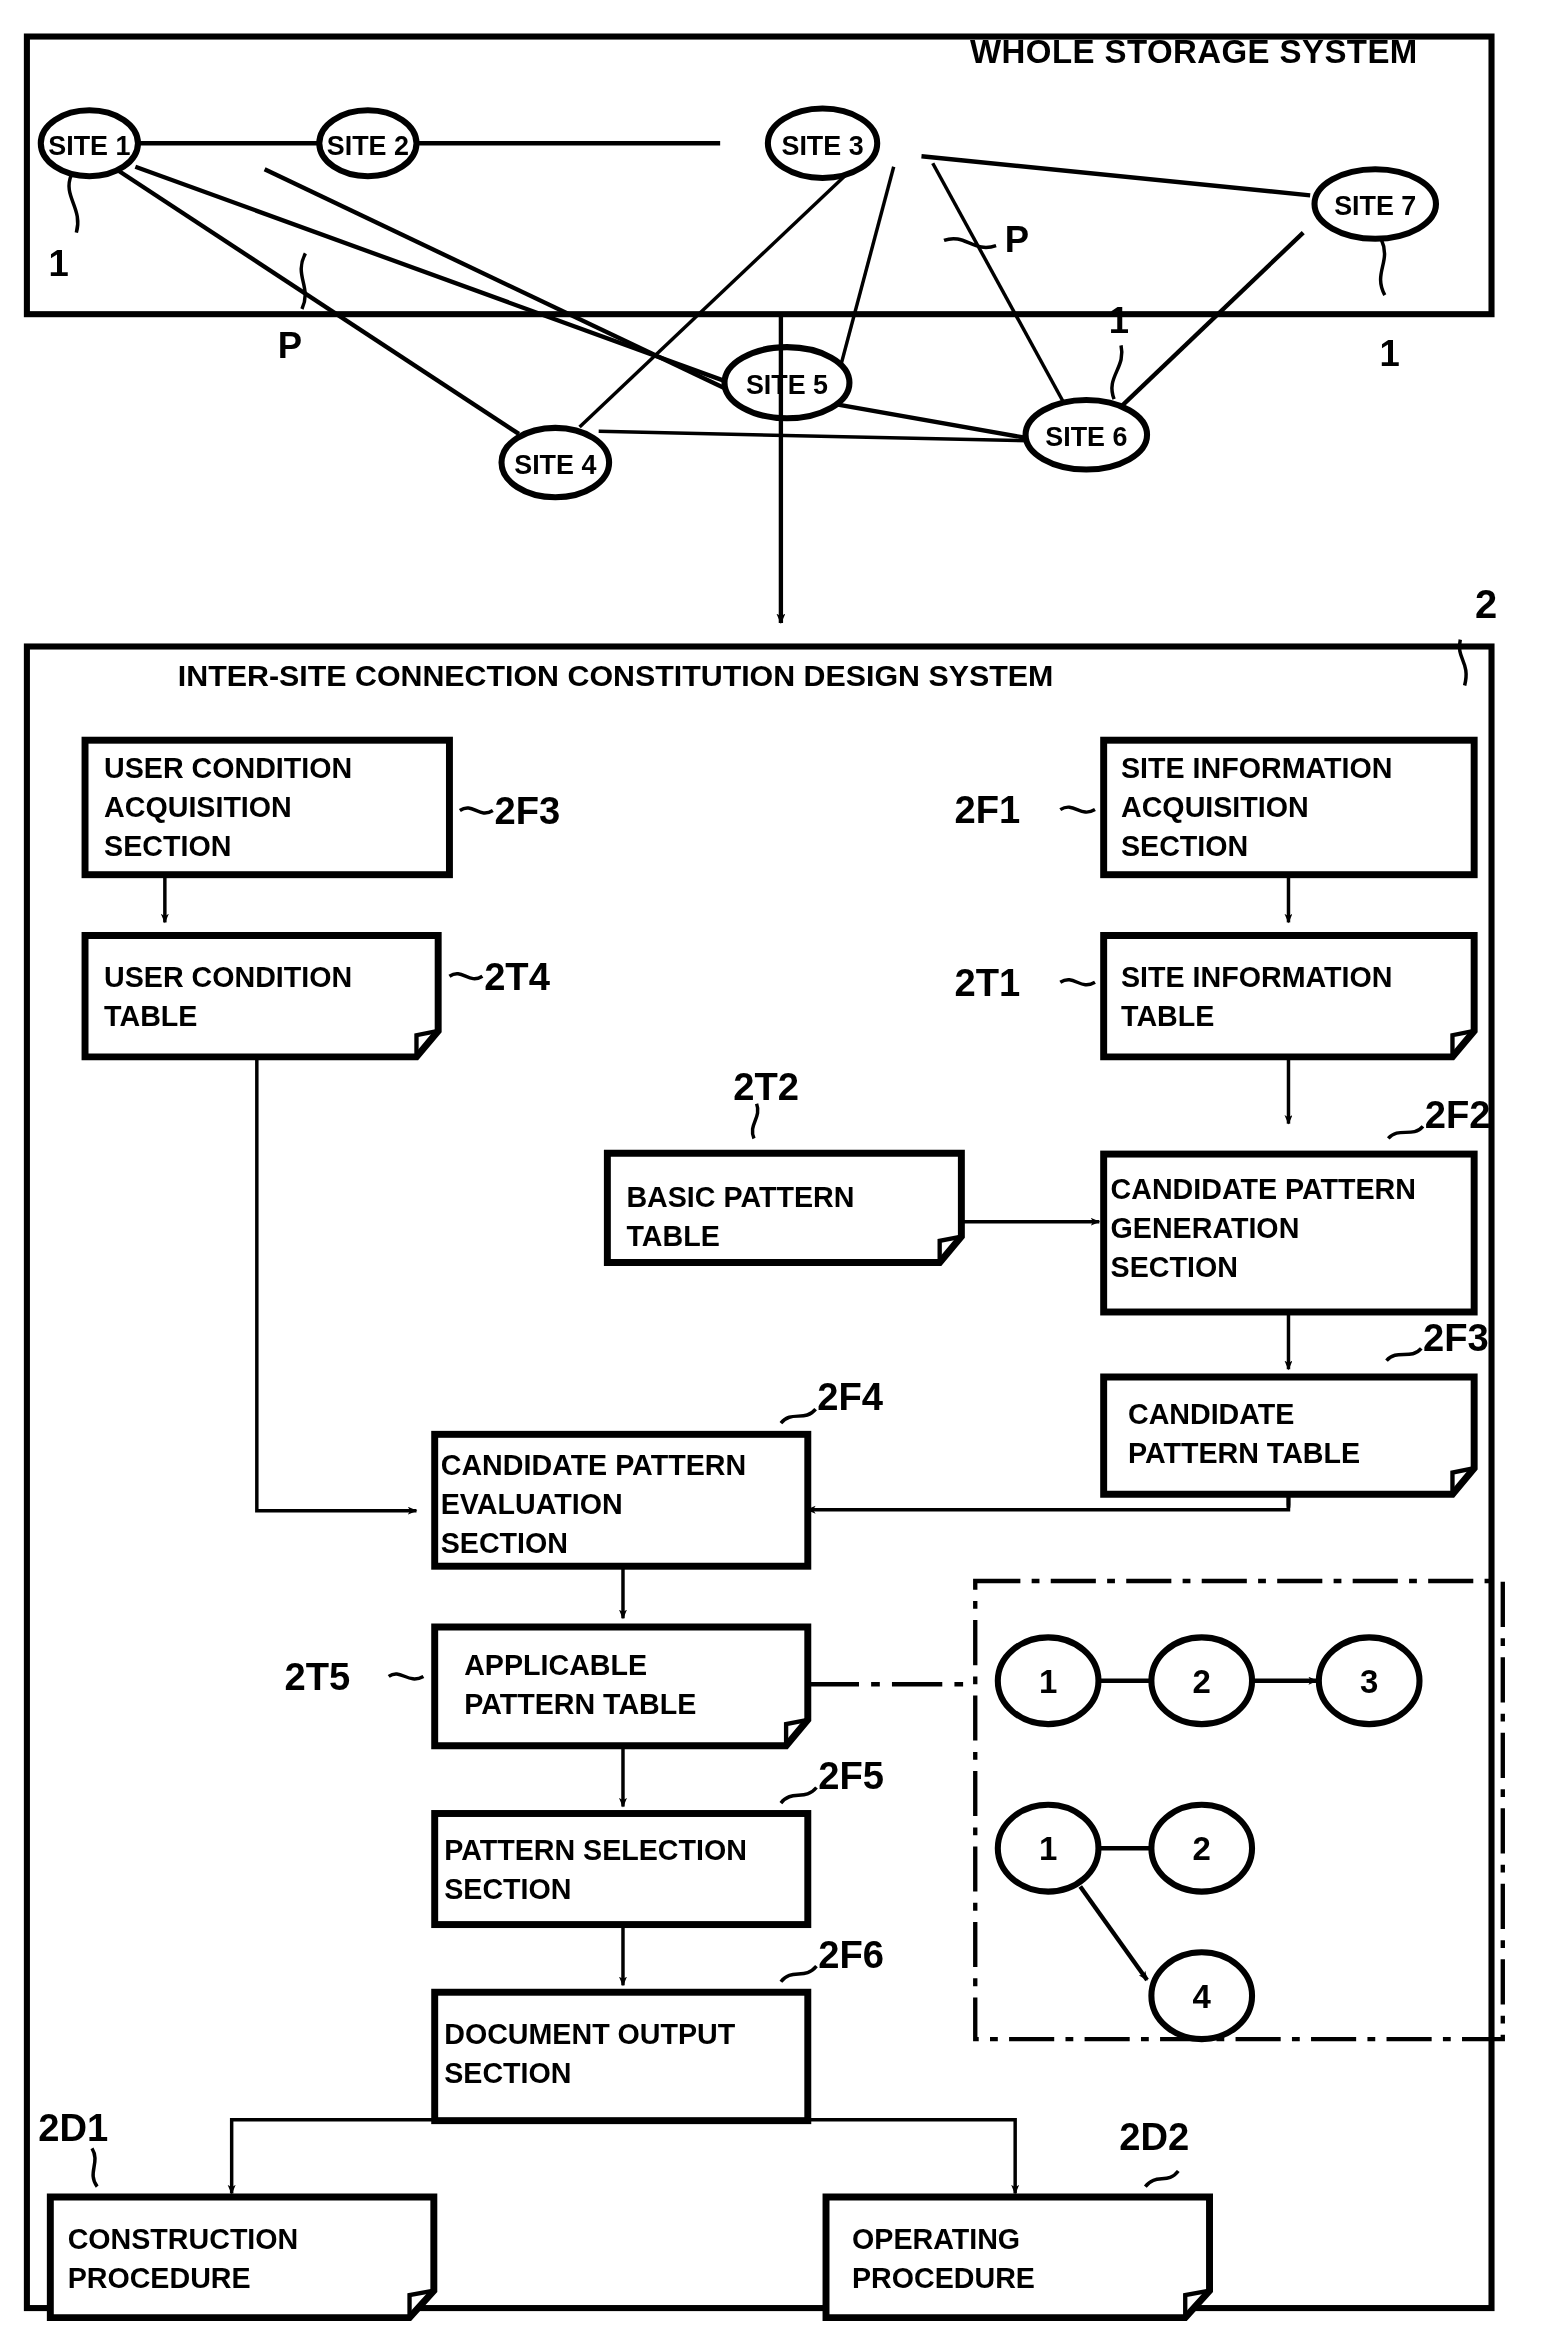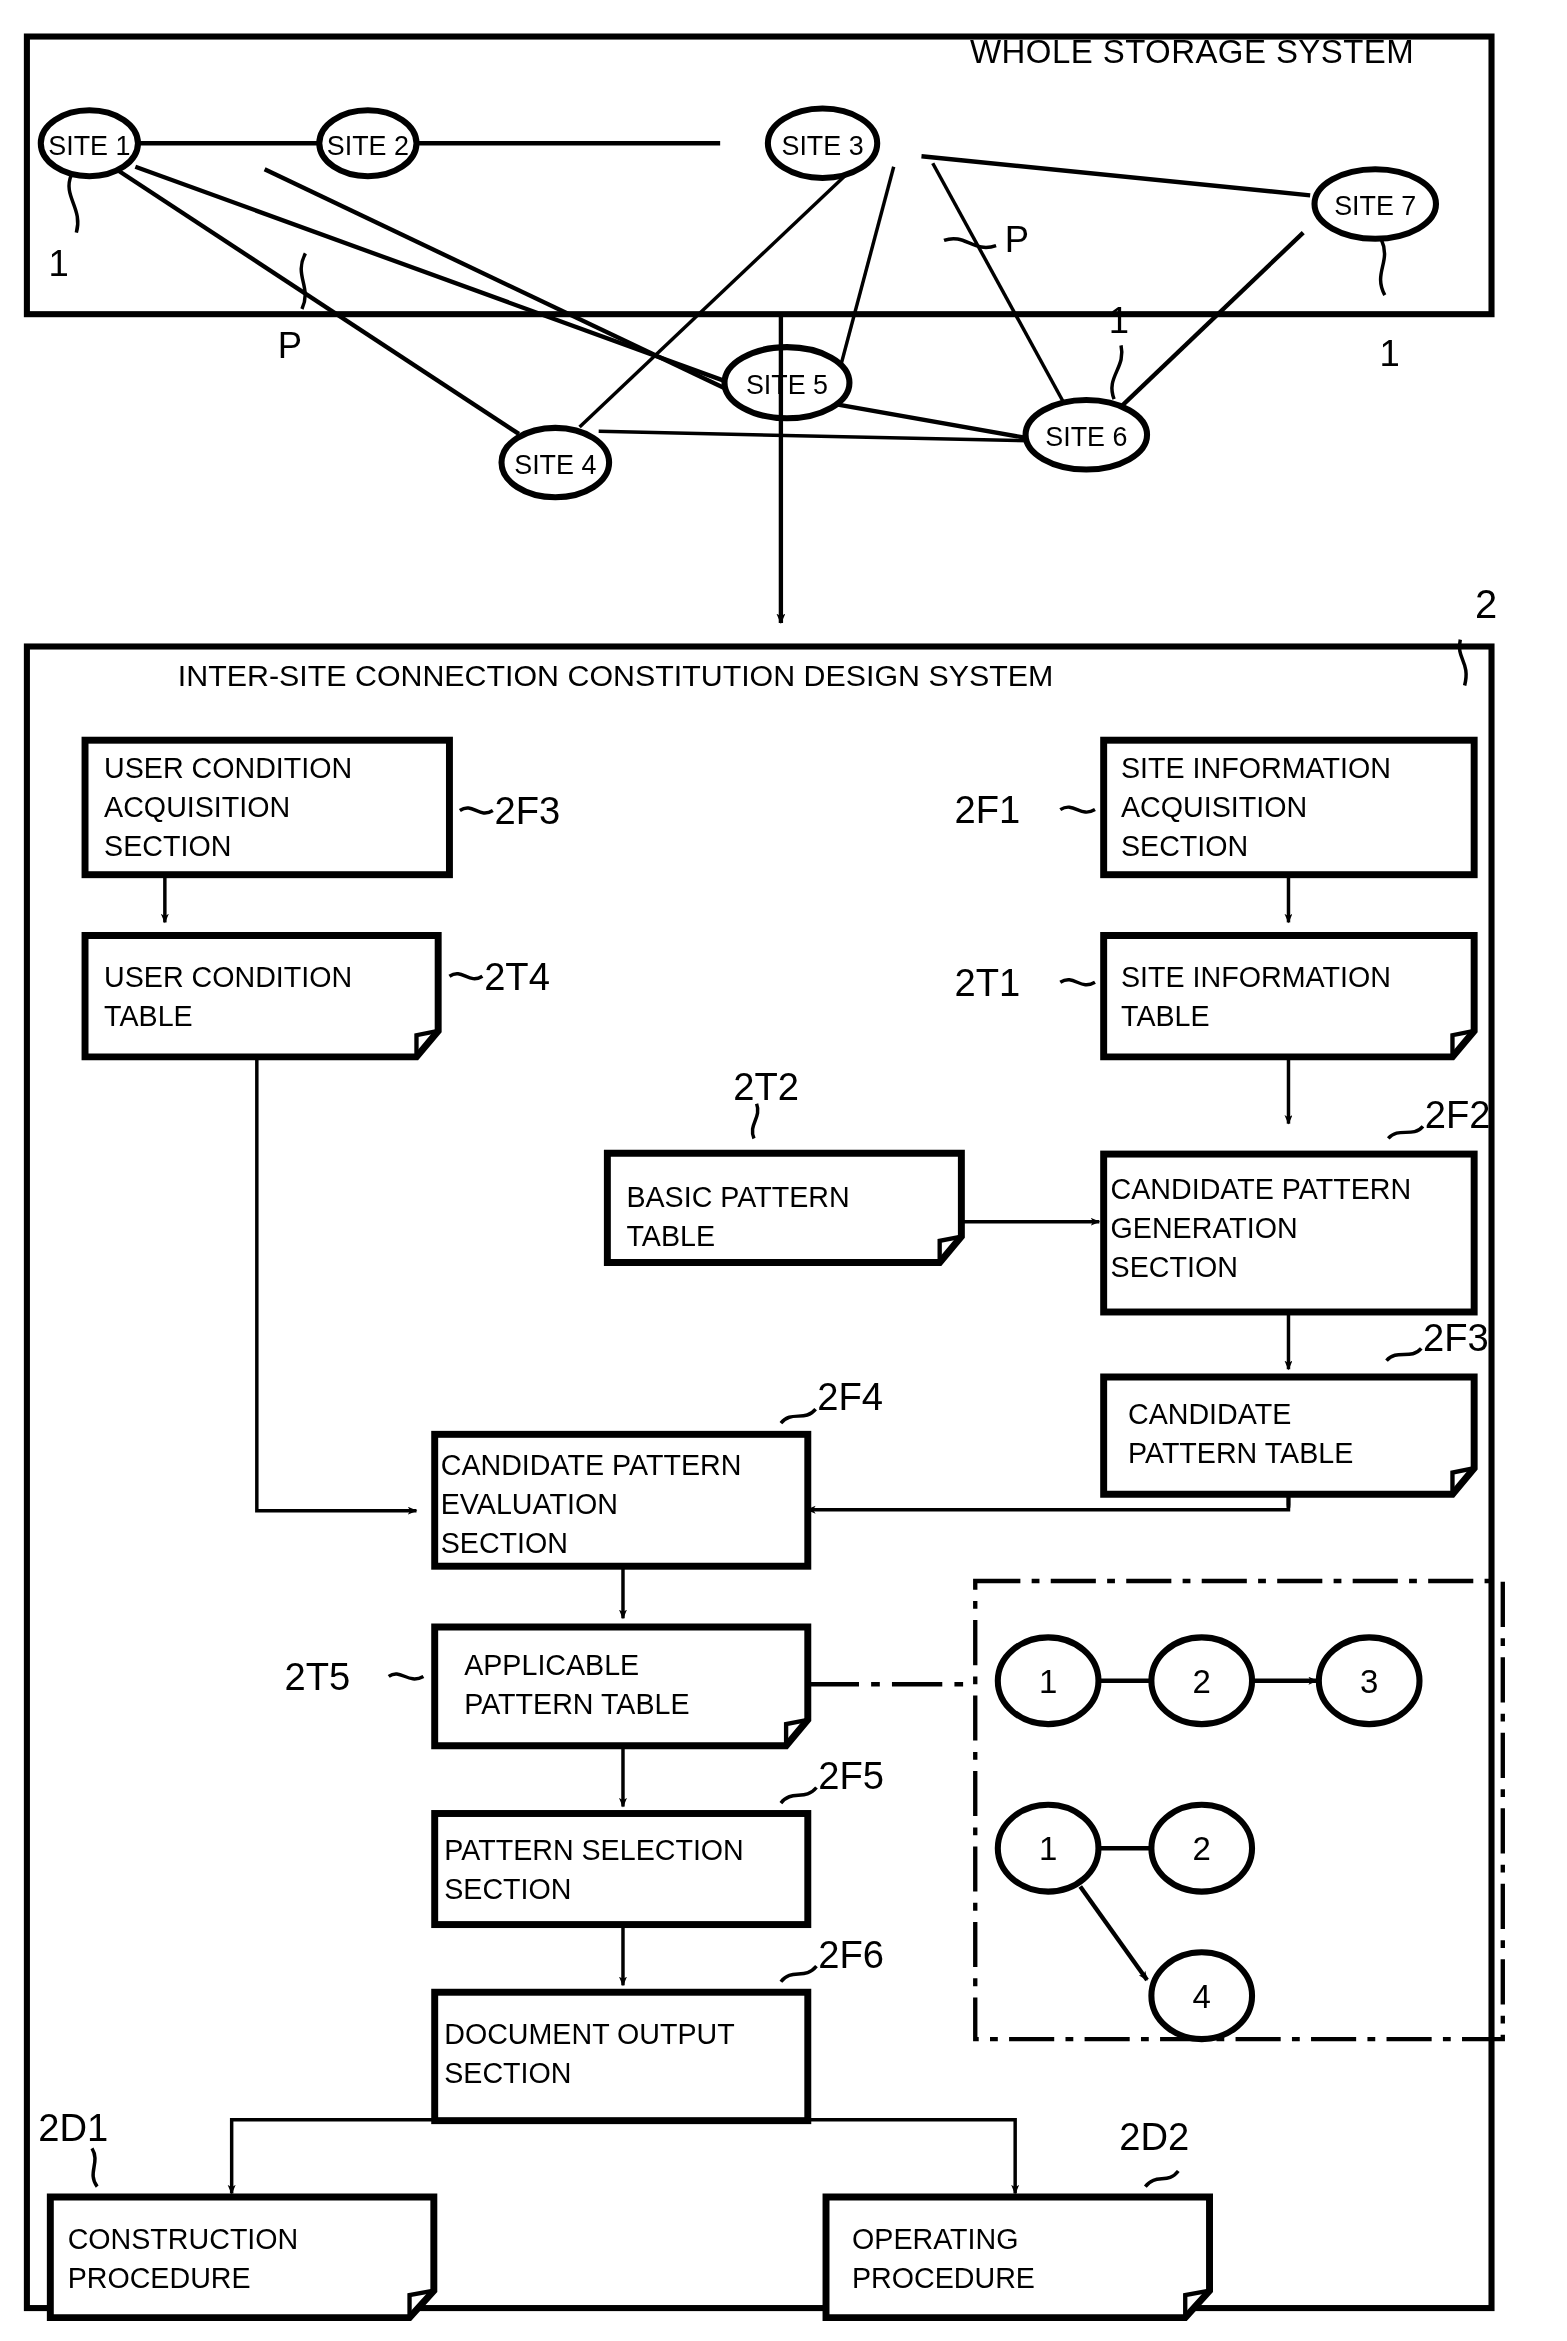--- a/index.html
+++ b/index.html
@@ -1,17 +1,17 @@
 <!DOCTYPE html>
 <html style="font-size:14px"><head>
 <meta charset="utf-8">
 <style>
   html,body{margin:0;padding:0;background:#ffffff;}
   body{width:1567px;height:2342px;font-family:"Liberation Sans",sans-serif;color:#000;}
-  #stage{position:relative;width:1567px;height:2342px;overflow:hidden;background:#fff;}
+  #stage{position:relative;width:1567px;height:2342px;overflow:hidden;background:#fff;font-weight:bold;}
   svg{position:absolute;left:0;top:0;width:1567px;height:2342px;}
   .lbl{font-family:"Liberation Sans",sans-serif;fill:#000;}
 </style>
 </head>
 <body>
 
 <div id="stage">
   <svg viewBox="0 0 1806 2699" xmlns="http://www.w3.org/2000/svg">
     <defs>
       <marker id="ah" markerWidth="16" markerHeight="16" refX="11" refY="5.2" orient="auto" markerUnits="userSpaceOnUse">

